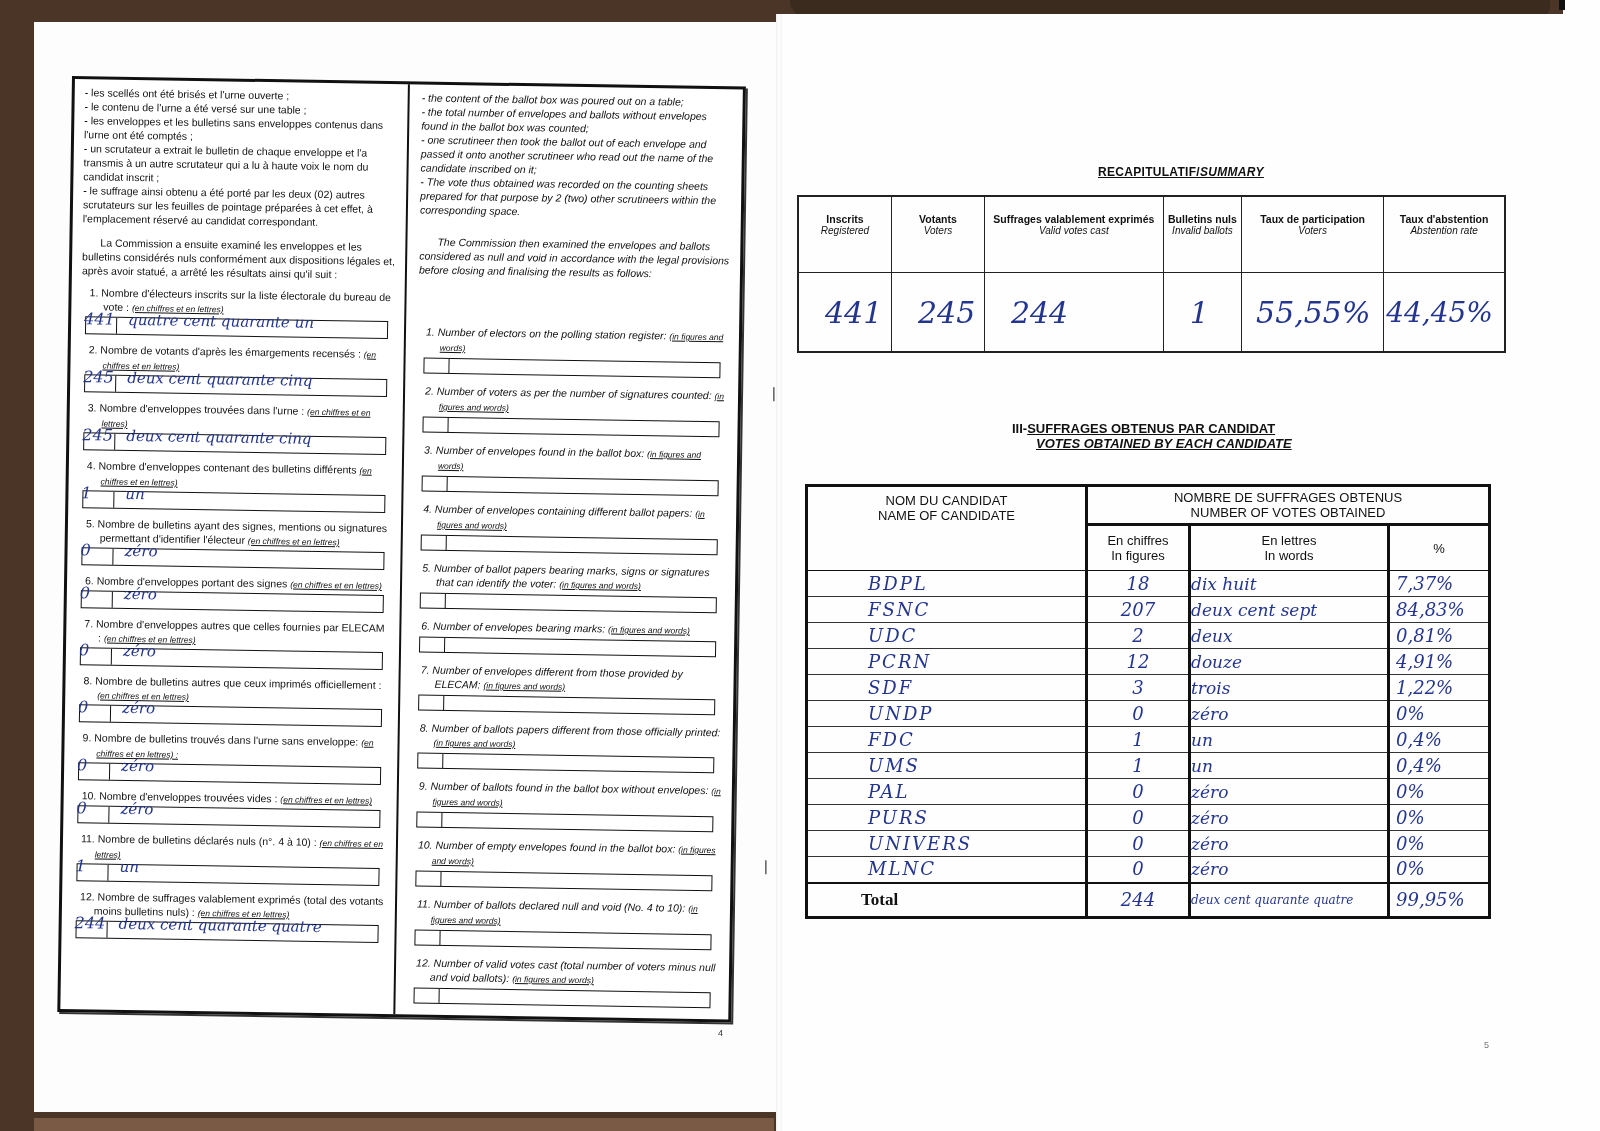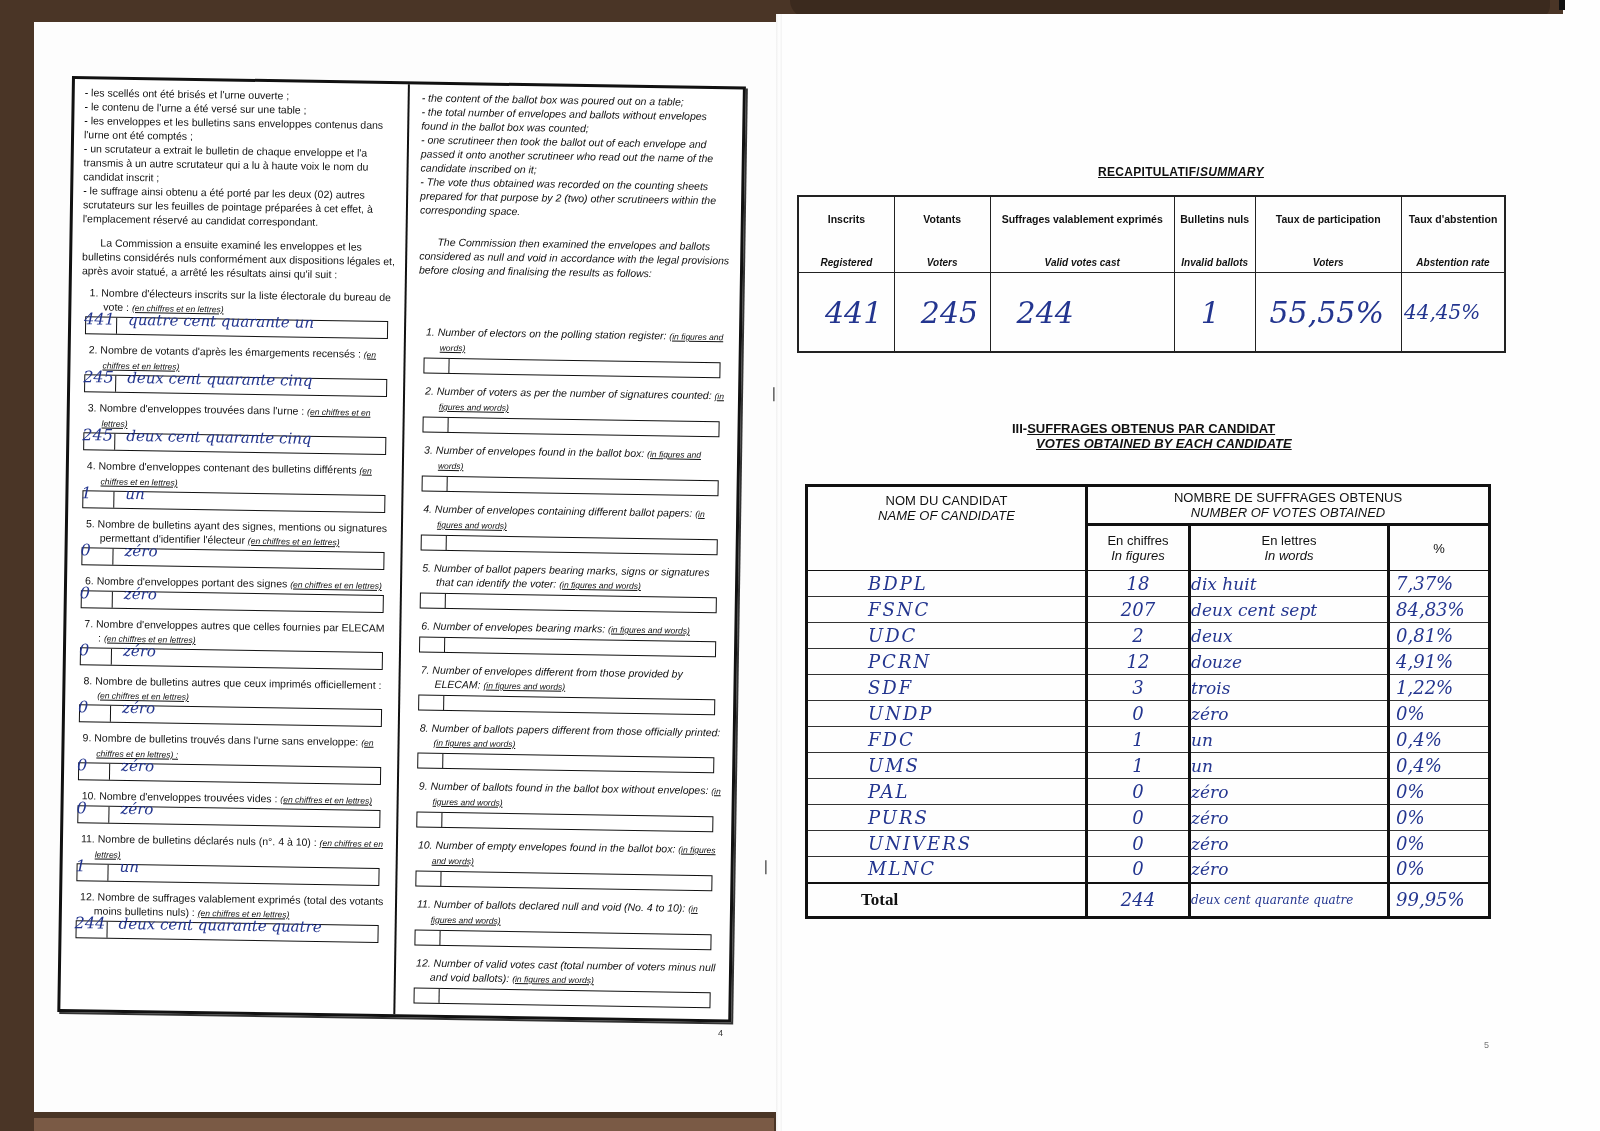--- a/index.html
+++ b/index.html
@@ -29,30 +29,30 @@
   .answer .split{position:absolute;left:30px;top:0;bottom:0;border-left:1px solid #111;}
   .en-answer{height:14px;border:1px solid #111;margin:3px 8px 0 6px;position:relative;}
   .en-answer .split{position:absolute;left:24px;top:0;bottom:0;border-left:1px solid #111;}
 
   
   .summary-title{position:absolute;left:1055px;top:165px;font-weight:bold;font-size:12px;text-decoration:underline;letter-spacing:0.3px;margin-left:43px;}
   .summary-title i{font-style:italic;}
   table{border-collapse:collapse;}
   .sum-table{position:absolute;left:797px;top:195px;width:709px;height:152px;border:2px solid #222;}
   .sum-table th{border:1px solid #222;font-size:10.5px;font-weight:bold;vertical-align:top;padding-top:16px;height:58px;}
-  .sum-table th .en{display:block;font-style:italic;font-weight:bold;font-size:10px;margin-top:32px;}
+  .sum-table th .en{display:block;font-style:italic;font-weight:normal;font-size:10px;}
   .sum-table td{border:1px solid #222;height:76px;font-family:"DejaVu Serif",serif;font-style:italic;color:#23358f;font-size:30px;padding-left:26px;}
   .sum-table td.small{font-size:30px;padding-left:14px;}
-  .sum-table td.mid{font-size:20px;padding-left:2px;}
+  .sum-table td.mid{font-size:28px;padding-left:2px;}
   .votes-title{position:absolute;left:1012px;top:421px;font-weight:bold;font-size:13px;}
   .votes-title .l1{text-decoration:underline;}
   .votes-title .l2{display:block;margin-left:24px;font-style:italic;text-decoration:underline;}
   .votes-table{position:absolute;left:805px;top:484px;width:686px;border:3px solid #111;}
   .votes-table th{font-weight:normal;font-size:13px;border:1px solid #111;line-height:15px;}
-  .votes-table th .en{display:block;font-style:italic;}
+  .votes-table th .en{display:block;}
   .votes-table .hdr-name{width:275px;vertical-align:top;padding-top:6px;border-right:3px solid #111;margin-top:11px;}
   .votes-table .hdr-group{height:34px;border-bottom:3px solid #111;}
   .votes-table .hdr-sub{height:42px;}
   .votes-table tbody tr{height:26px;}
   .votes-table tbody td{border-top:1px solid #333;border-bottom:1px solid #333;font-family:"DejaVu Serif",serif;font-style:italic;color:#23358f;font-size:18px;line-height:18px;padding:0;}
   .votes-table td.name{padding-left:60px;border-right:3px solid #111;letter-spacing:2px;}
   .votes-table td.fig{text-align:center;border-right:3px solid #111;width:100px;}
   .votes-table td.words{border-right:3px solid #111;width:196px;font-size:17px;}
   .votes-table td.pct{text-align:left;padding-left:6px;font-size:18px;}
   .votes-table tr.total td.name{font-family:"Liberation Serif",serif;font-style:normal;font-weight:bold;color:#111;font-size:17px;letter-spacing:0;padding-left:53px;}

